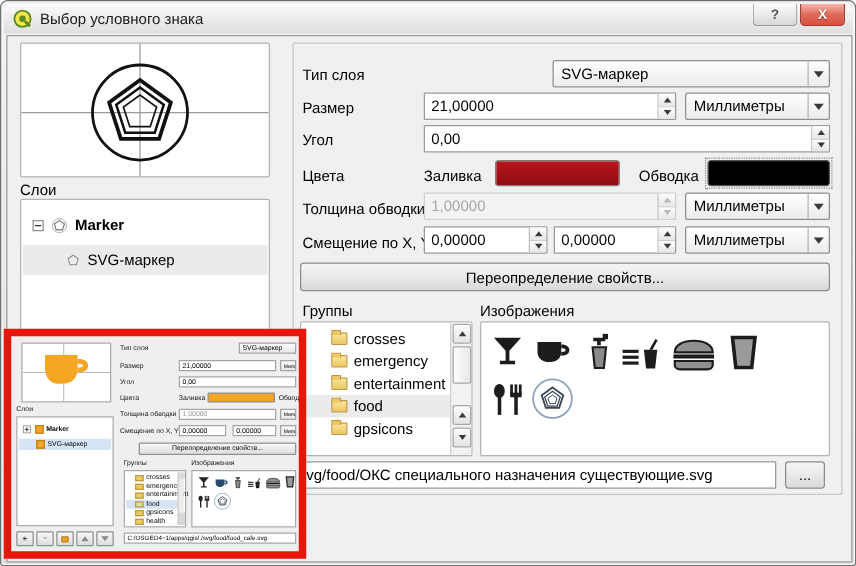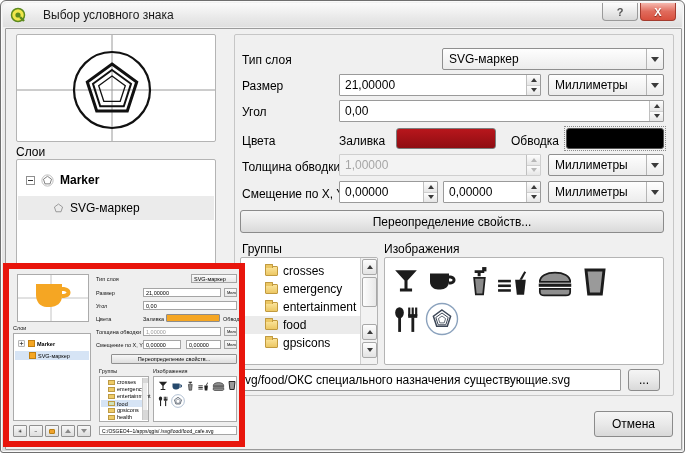--- a/index.html
+++ b/index.html
@@ -6,21 +6,21 @@
   html,body { width:685px; height:453px; background:#fff; font-family:"Liberation Sans", sans-serif; -webkit-text-size-adjust:none; }
   #stage { position:relative; width:685px; height:453px; overflow:hidden; }
 
   
   .win { position:absolute; left:0; top:0; width:685px; height:453px;
          border:1px solid #6f6f6f; border-radius:6px 6px 3px 3px;
          background:linear-gradient(#f2f2f2,#dcdcdc); box-shadow:inset 0 0 0 1px #fafafa; }
   .titlebar { position:absolute; left:2px; top:2px; right:2px; height:24px;
               border-radius:5px 5px 0 0; background:linear-gradient(#fbfbfb,#e9e9e9 60%,#dfdfdf);
               display:flex; align-items:center; }
-  .title-text { font-size:12px; color:#1a1a1a; margin-left:17px; }
+  .title-text { font-size:12px; color:#1a1a1a; margin-left:6px; }
   .appicon { width:16px; height:16px; margin-left:7px; }
   .capbtns { position:absolute; right:6px; top:0; display:flex; }
   .capbtn { width:36px; height:18px; border:1px solid #9a9a9a; border-top:none;
             border-radius:0 0 4px 4px; font-size:11px; font-weight:bold; color:#555;
             display:flex; align-items:center; justify-content:center;
             background:linear-gradient(#fdfdfd,#d8d8d8); margin-left:2px; }
   .capbtn.close { background:linear-gradient(#f6b8ae,#e06b5c 50%,#d8503e);
                   border-color:#a33b2e; color:#fff; text-shadow:0 1px 1px #7e2418; }
 
   .client { position:absolute; left:4px; top:27px; width:677px; height:422px;
@@ -316,21 +316,20 @@
           <polygon points="17,11 23.2,15.5 20.8,22.8 13.2,22.8 10.8,15.5" fill="none" stroke="#3c4656" stroke-width="1"></polygon>
           <polygon points="17,14 20.6,16.6 19.2,20.9 14.8,20.9 13.4,16.6" fill="none" stroke="#3c4656" stroke-width="0.8"></polygon>
         </svg>
       </div>
 
       <div class="field" style="left:234px; top:340px; width:381px; height:22px;">
         <span>vg/food/ОКС специального назначения существующие.svg</span>
       </div>
       <div class="btn7" style="left:622px; top:340px; width:32px; height:22px;">...</div>
 
-      <div class="btn7" style="left:588px; top:382px; width:79px; height:26px;">Отмена</div>
     </div>
 
     <div class="inset">
 
       <div class="m-panel" style="left:14px; top:11px; width:72px; height:48px;">
         <svg width="70" height="46" viewBox="0 0 70 46">
           <line x1="0" y1="23" x2="70" y2="23" stroke="#b5b5b5" stroke-width="0.8"></line>
           <line x1="33" y1="0" x2="33" y2="46" stroke="#b5b5b5" stroke-width="0.8"></line>
           <g>
             <path d="M18 9h26v12c0 7-5.5 11-12 11h-3.5C22.5 32 18 27 18 20z" fill="#f5a623"></path>

